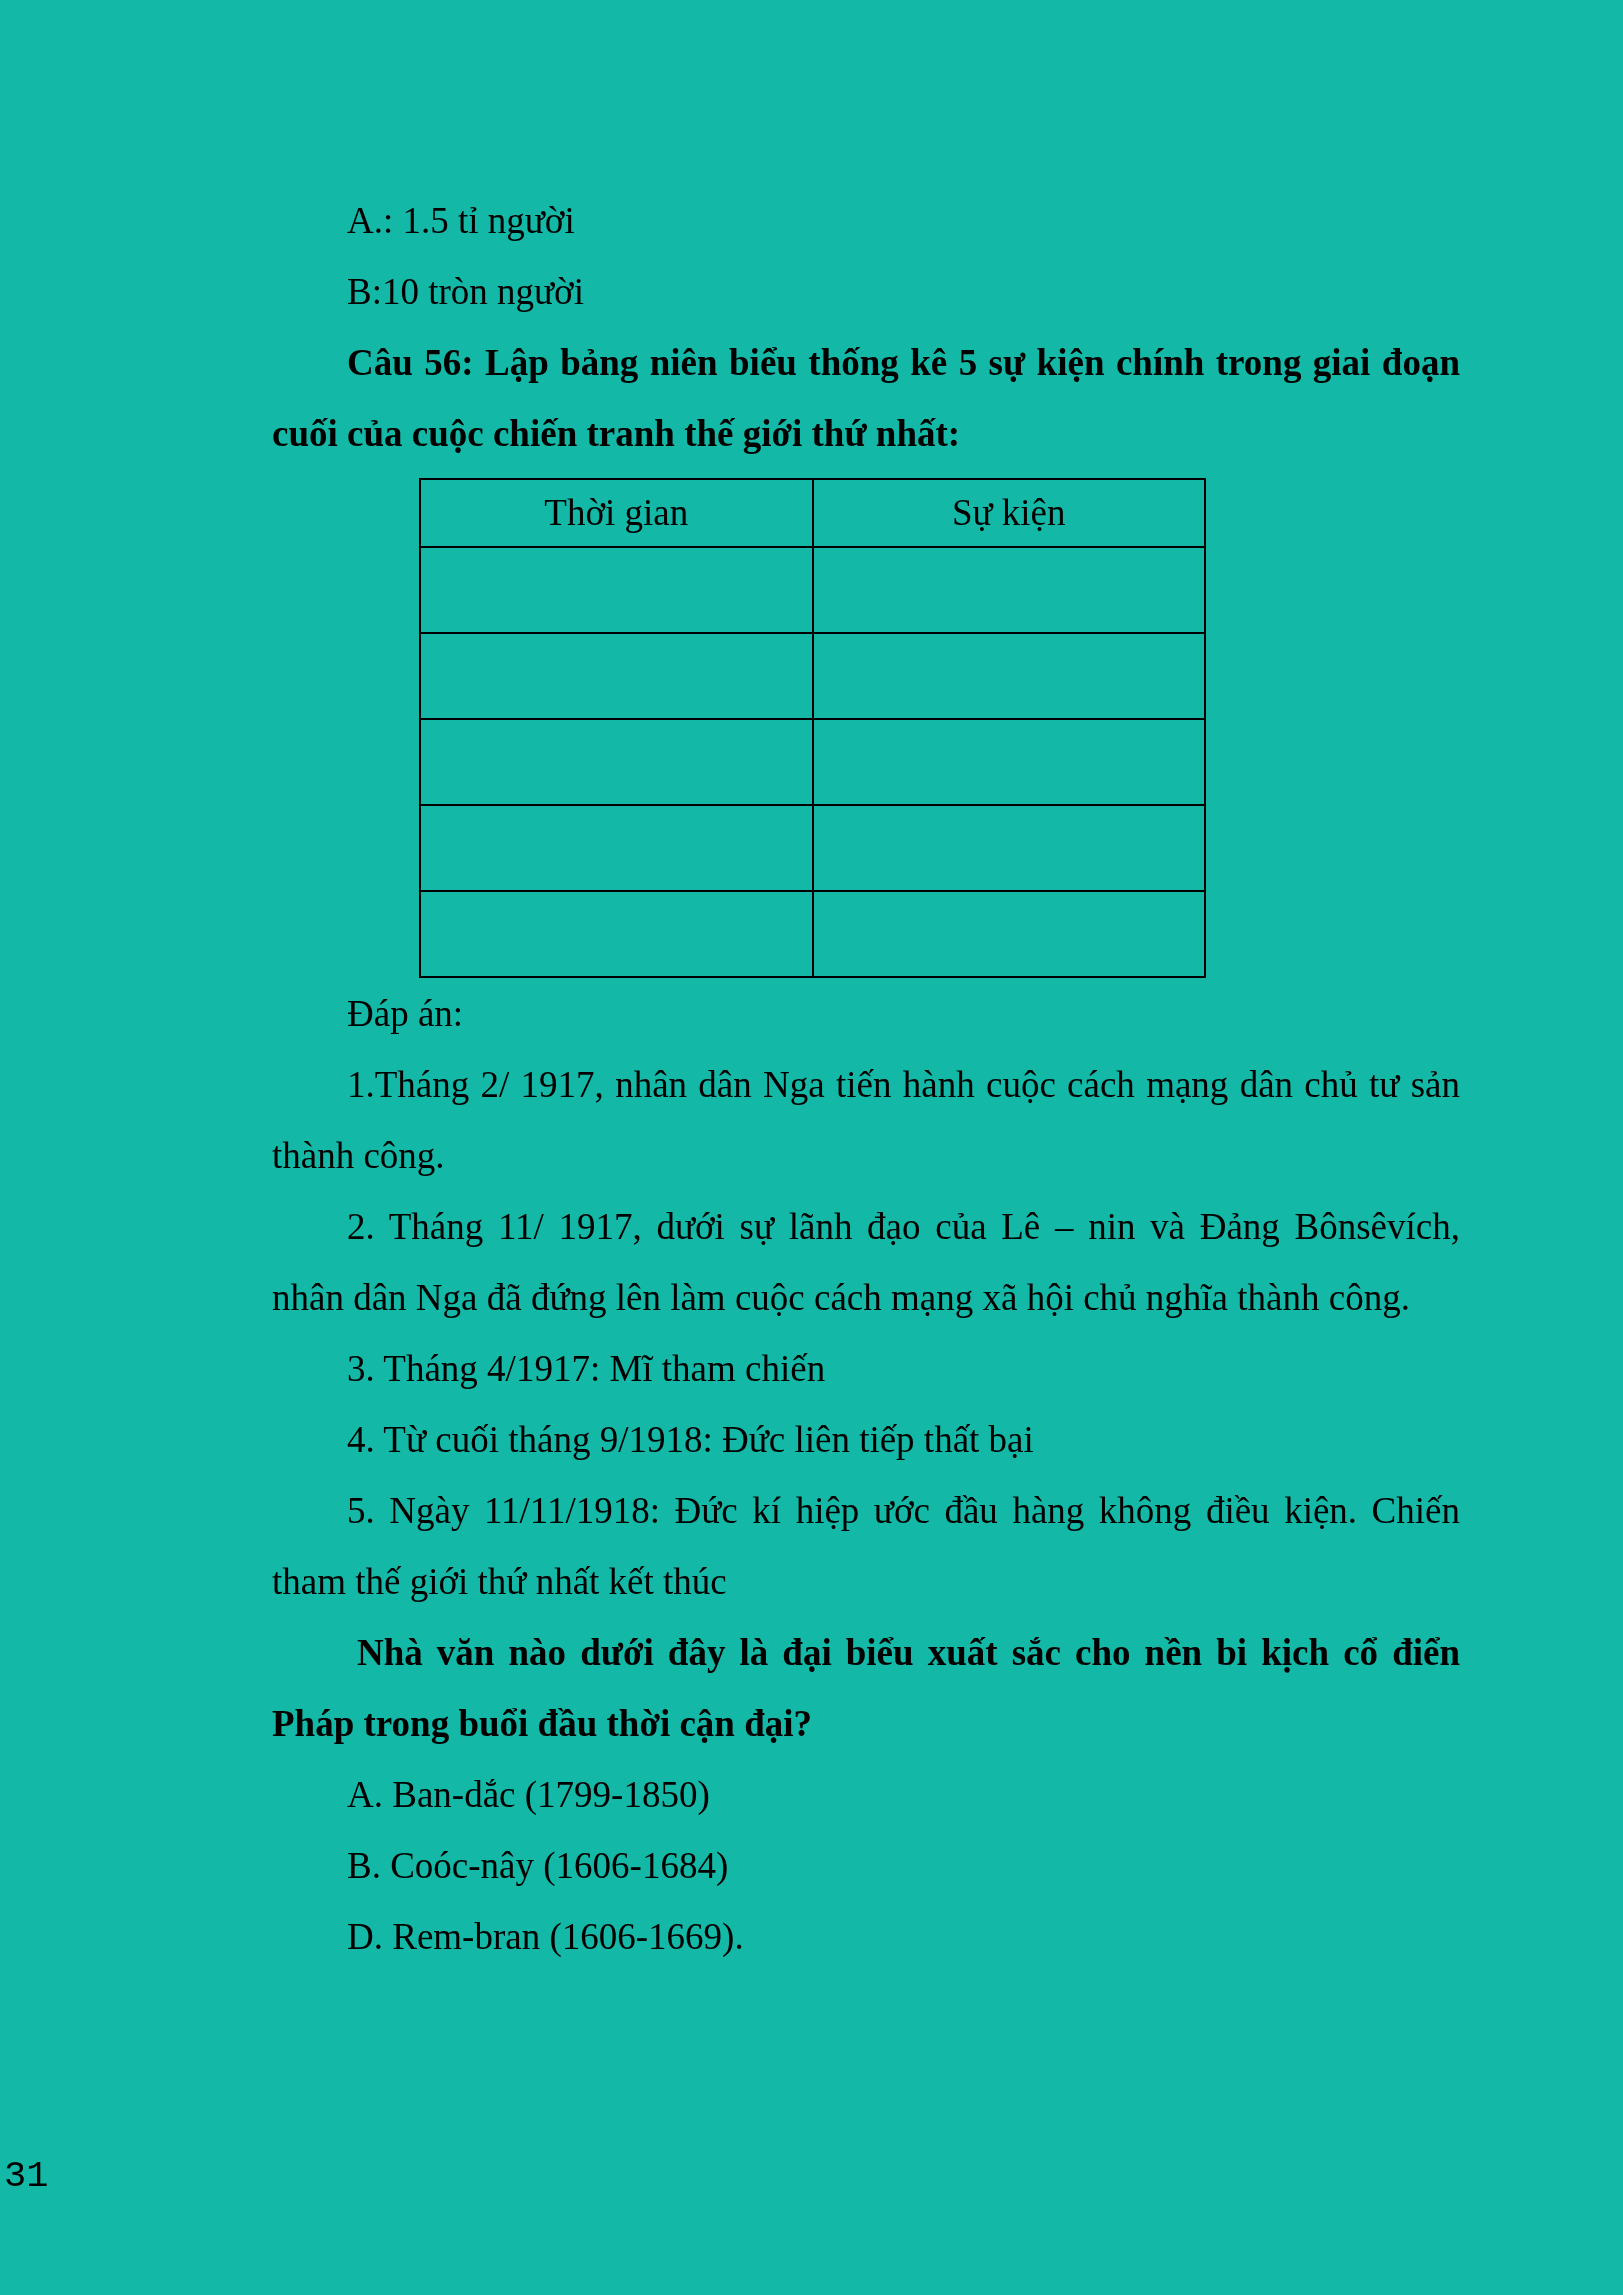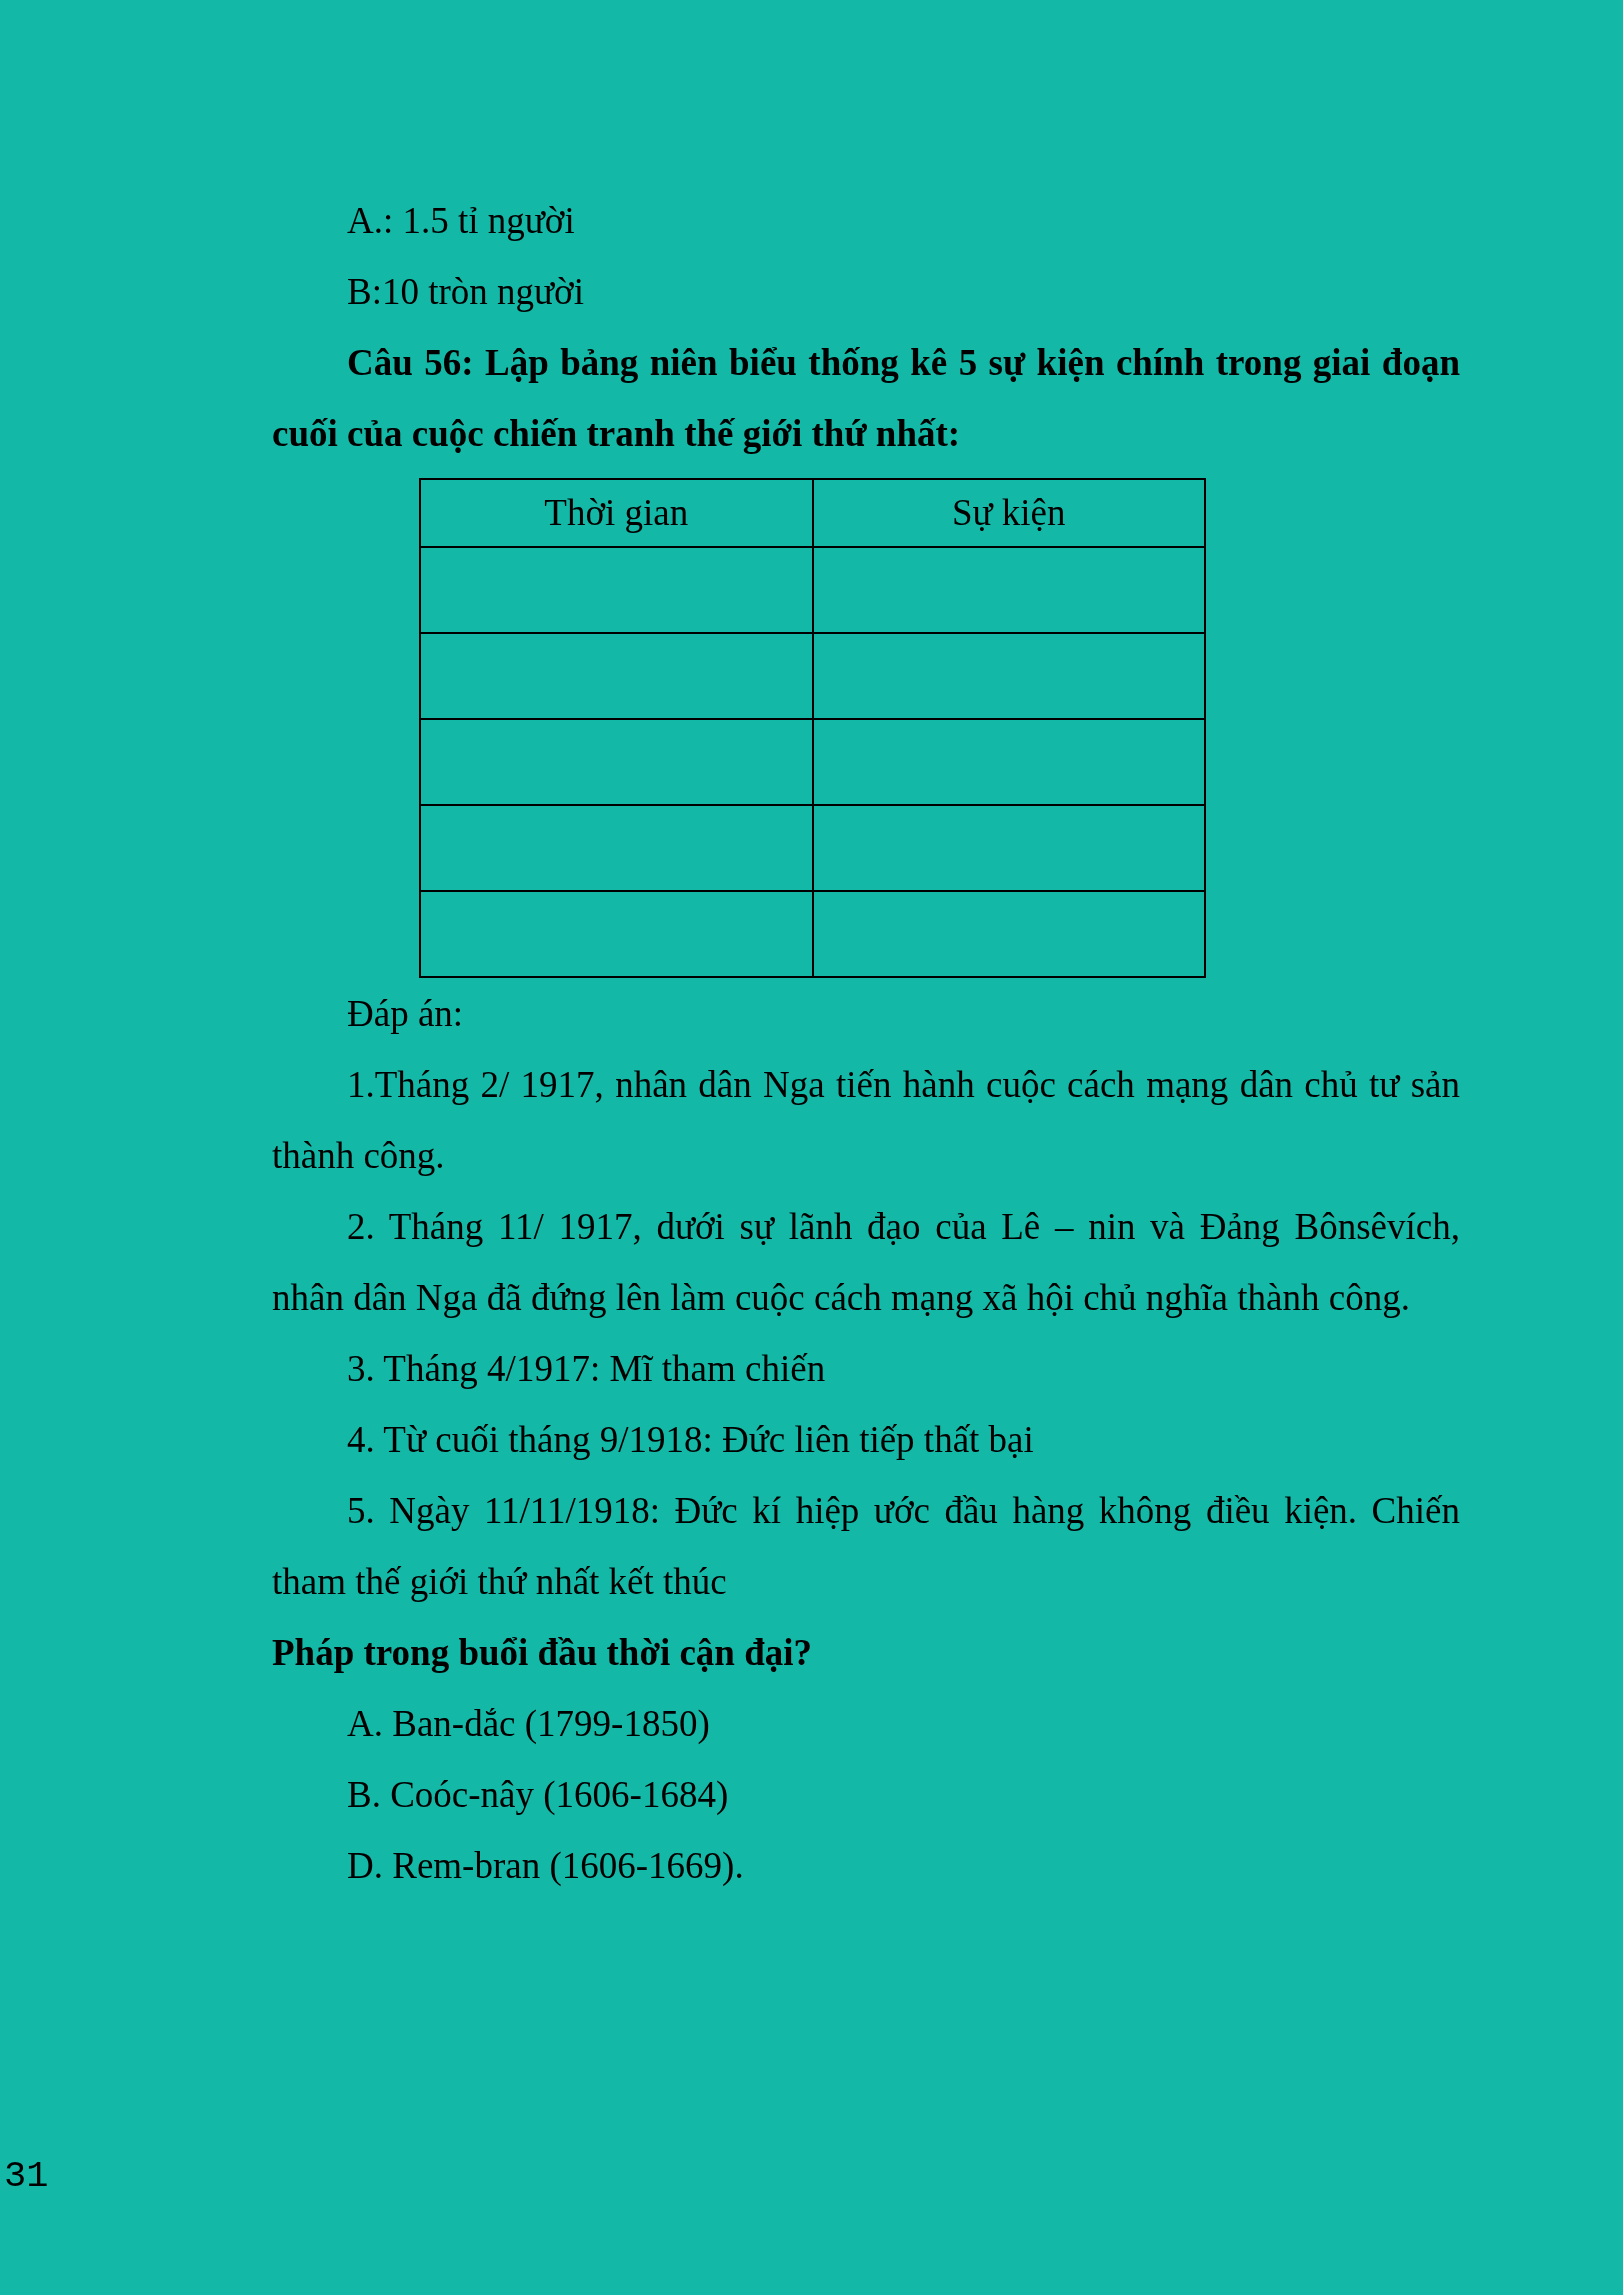--- a/index.html
+++ b/index.html
@@ -116,20 +116,21 @@
 
     <div class="line indent stretch">2. Tháng 11/ 1917, dưới sự lãnh đạo của Lê – nin và Đảng Bônsêvích,</div>
     <div class="line">nhân dân Nga đã đứng lên làm cuộc cách mạng xã hội chủ nghĩa thành công.</div>
 
     <div class="line indent">3. Tháng 4/1917: Mĩ tham chiến</div>
     <div class="line indent">4. Từ cuối tháng 9/1918: Đức liên tiếp thất bại</div>
 
     <div class="line indent stretch">5. Ngày 11/11/1918: Đức kí hiệp ước đầu hàng không điều kiện. Chiến</div>
     <div class="line">tham thế giới thứ nhất kết thúc</div>
 
+    <div class="line indent2 bi stretch">Nhà văn nào dưới đây là đại biểu xuất sắc  cho nền bi kịch cổ điển</div>
     <div class="line bi">Pháp trong buổi đầu thời cận đại?</div>
 
     <div class="line indent">A. Ban-dắc (1799-1850)</div>
     <div class="line indent">B. Coóc-nây (1606-1684)</div>
     <div class="line indent">D. Rem-bran (1606-1669).</div>
 
   </div>
 
   <div class="footer">31</div>
 </div>

